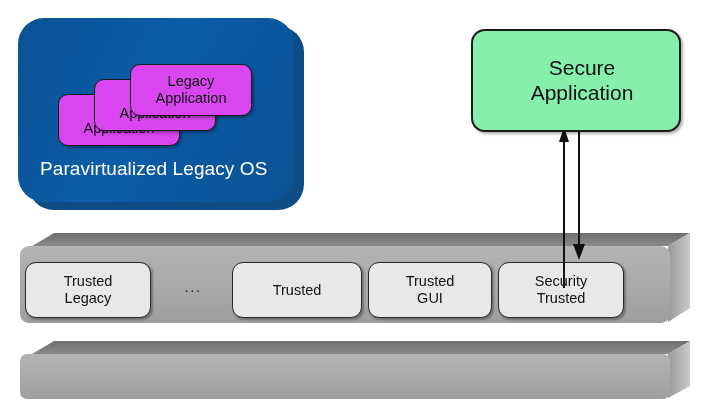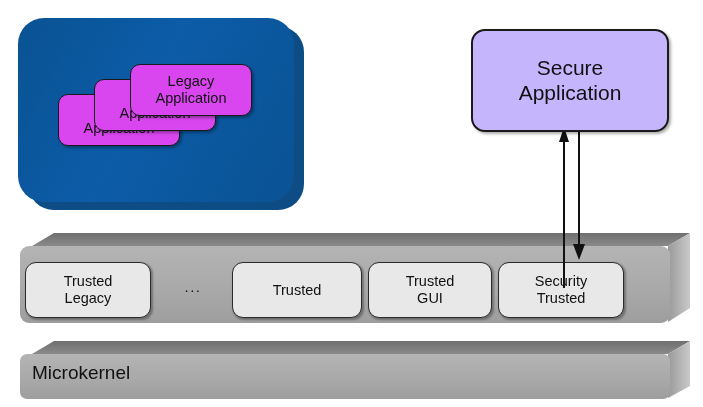--- a/index.html
+++ b/index.html
@@ -79,31 +79,32 @@
 
   
   .secure-app {
     position: absolute;
     left: 471px;
     top: 29px;
     width: 194px;
     height: 99px;
     border: 2px solid #1a1a1a;
     border-radius: 14px;
-    background: #c4b5fd;
+    background: #86efac;
     display: flex;
     flex-direction: column;
     align-items: center;
     justify-content: center;
     line-height: 1.16;
     font-size: 21px;
     color: #111111;
     box-shadow: 2px 2px 3px rgba(0,0,0,0.32);
     text-align: center;
     z-index: 6;
+    padding-left: 12px;
   }
 
   
   .arrow-layer {
     position: absolute;
     left: 0; top: 0;
     width: 703px; height: 407px;
     pointer-events: none;
     z-index: 5;
   }
@@ -183,20 +184,21 @@
     </div>
     <div class="app-box app-2">
       <span>Legacy</span>
       <span>Application</span>
     </div>
     <div class="app-box app-3">
       <span>Legacy</span>
       <span>Application</span>
     </div>
 
+    <div class="vm-label">Paravirtualized Legacy OS</div>
   </div>
 
   <div class="secure-app">
     <span>Secure</span>
     <span>Application</span>
   </div>
 
   <svg class="arrow-layer" viewBox="0 0 703 407">
 
     <g>
@@ -272,15 +274,14 @@
           <stop offset="0%" stop-color="#b4b4b4"></stop>
           <stop offset="60%" stop-color="#a8a8a8"></stop>
           <stop offset="100%" stop-color="#9e9e9e"></stop>
         </linearGradient>
       </defs>
       <path d="M 22,14 L 44,1 L 680,1 L 658,14 Z" fill="url(#gTopK)"></path>
       <path d="M 658,14 L 680,1 L 680,46 L 658,58 Z" fill="url(#gSideK)"></path>
       <rect x="10" y="14" width="650" height="45" rx="7" ry="7" fill="url(#gFaceK)"></rect>
     </svg>
   </div>
-  <div class="kernel-label">Microkernel</div>
 
 </div>
 
 </body></html>

